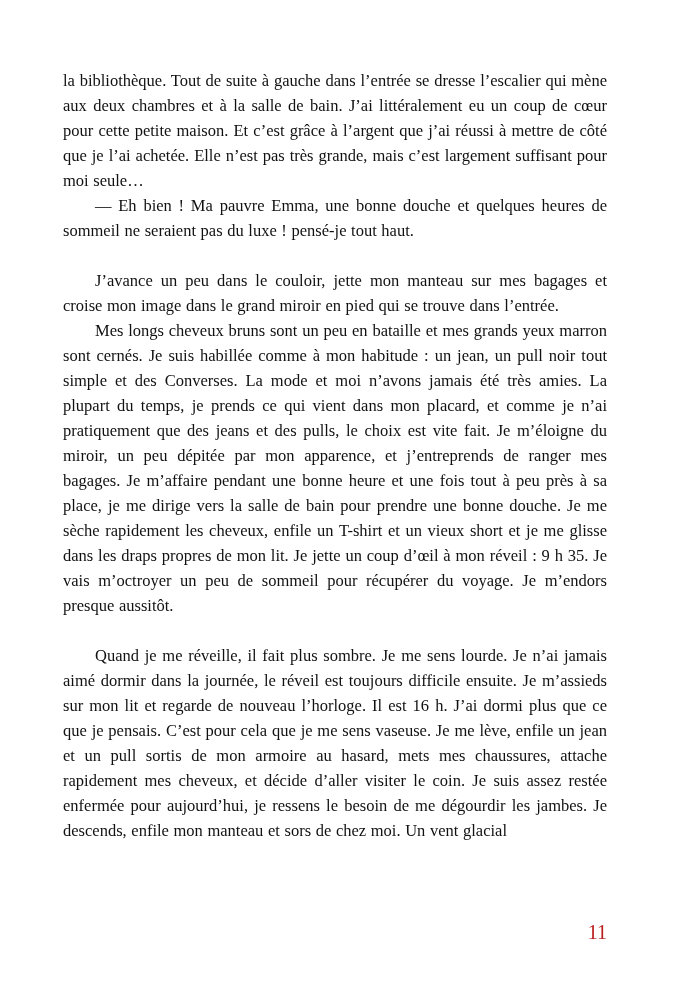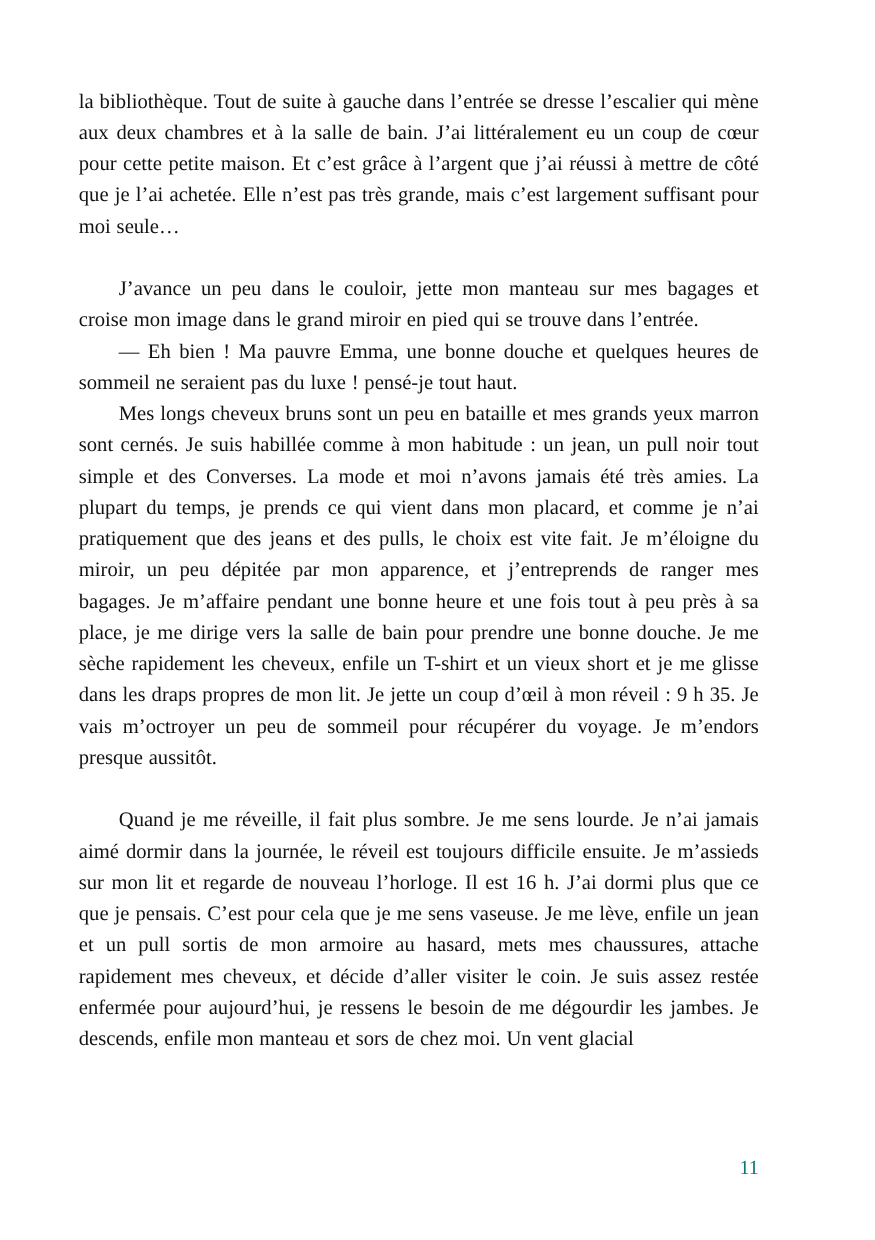--- a/index.html
+++ b/index.html
@@ -34,29 +34,29 @@
     .text-block p.indent {
       text-indent: 32px;
     }
     .text-block p.space-before {
       margin-top: 25px;
     }
     .page-number {
       position: absolute;
       right: 93px;
       bottom: 48px;
-      font-size: 16px;
-      color: #0f766e;
+      font-size: 20px;
+      color: #b91c1c;
     }
   </style>
 </head>
 <body>
 
 <div class="page">
   <div class="text-block">
     <p class="">la bibliothèque. Tout de suite à gauche dans l’entrée se dresse l’escalier qui mène aux deux chambres et à la salle de bain. J’ai littéralement eu un coup de cœur pour cette petite maison. Et c’est grâce à l’argent que j’ai réussi à mettre de côté que je l’ai achetée. Elle n’est pas très grande, mais c’est largement suffisant pour moi seule…</p>
+    <p class="indent">— Eh bien ! Ma pauvre Emma, une bonne douche et quelques heures de sommeil ne seraient pas du luxe ! pensé-je tout haut.</p>
     <p class="indent space-before">J’avance un peu dans le couloir, jette mon manteau sur mes bagages et croise mon image dans le grand miroir en pied qui se trouve dans l’entrée.</p>
-    <p class="indent">— Eh bien ! Ma pauvre Emma, une bonne douche et quelques heures de sommeil ne seraient pas du luxe ! pensé-je tout haut.</p>
     <p class="indent">Mes longs cheveux bruns sont un peu en bataille et mes grands yeux marron sont cernés. Je suis habillée comme à mon habitude : un jean, un pull noir tout simple et des Converses. La mode et moi n’avons jamais été très amies. La plupart du temps, je prends ce qui vient dans mon placard, et comme je n’ai pratiquement que des jeans et des pulls, le choix est vite fait. Je m’éloigne du miroir, un peu dépitée par mon apparence, et j’entreprends de ranger mes bagages. Je m’affaire pendant une bonne heure et une fois tout à peu près à sa place, je me dirige vers la salle de bain pour prendre une bonne douche. Je me sèche rapidement les cheveux, enfile un T-shirt et un vieux short et je me glisse dans les draps propres de mon lit. Je jette un coup d’œil à mon réveil : 9 h 35. Je vais m’octroyer un peu de sommeil pour récupérer du voyage. Je m’endors presque aussitôt.</p>
     <p class="indent space-before">Quand je me réveille, il fait plus sombre. Je me sens lourde. Je n’ai jamais aimé dormir dans la journée, le réveil est toujours difficile ensuite. Je m’assieds sur mon lit et regarde de nouveau l’horloge. Il est 16 h. J’ai dormi plus que ce que je pensais. C’est pour cela que je me sens vaseuse. Je me lève, enfile un jean et un pull sortis de mon armoire au hasard, mets mes chaussures, attache rapidement mes cheveux, et décide d’aller visiter le coin. Je suis assez restée enfermée pour aujourd’hui, je ressens le besoin de me dégourdir les jambes. Je descends, enfile mon manteau et sors de chez moi. Un vent glacial</p>
   </div>
   <div class="page-number">11</div>
 </div>
 
 </body></html>

